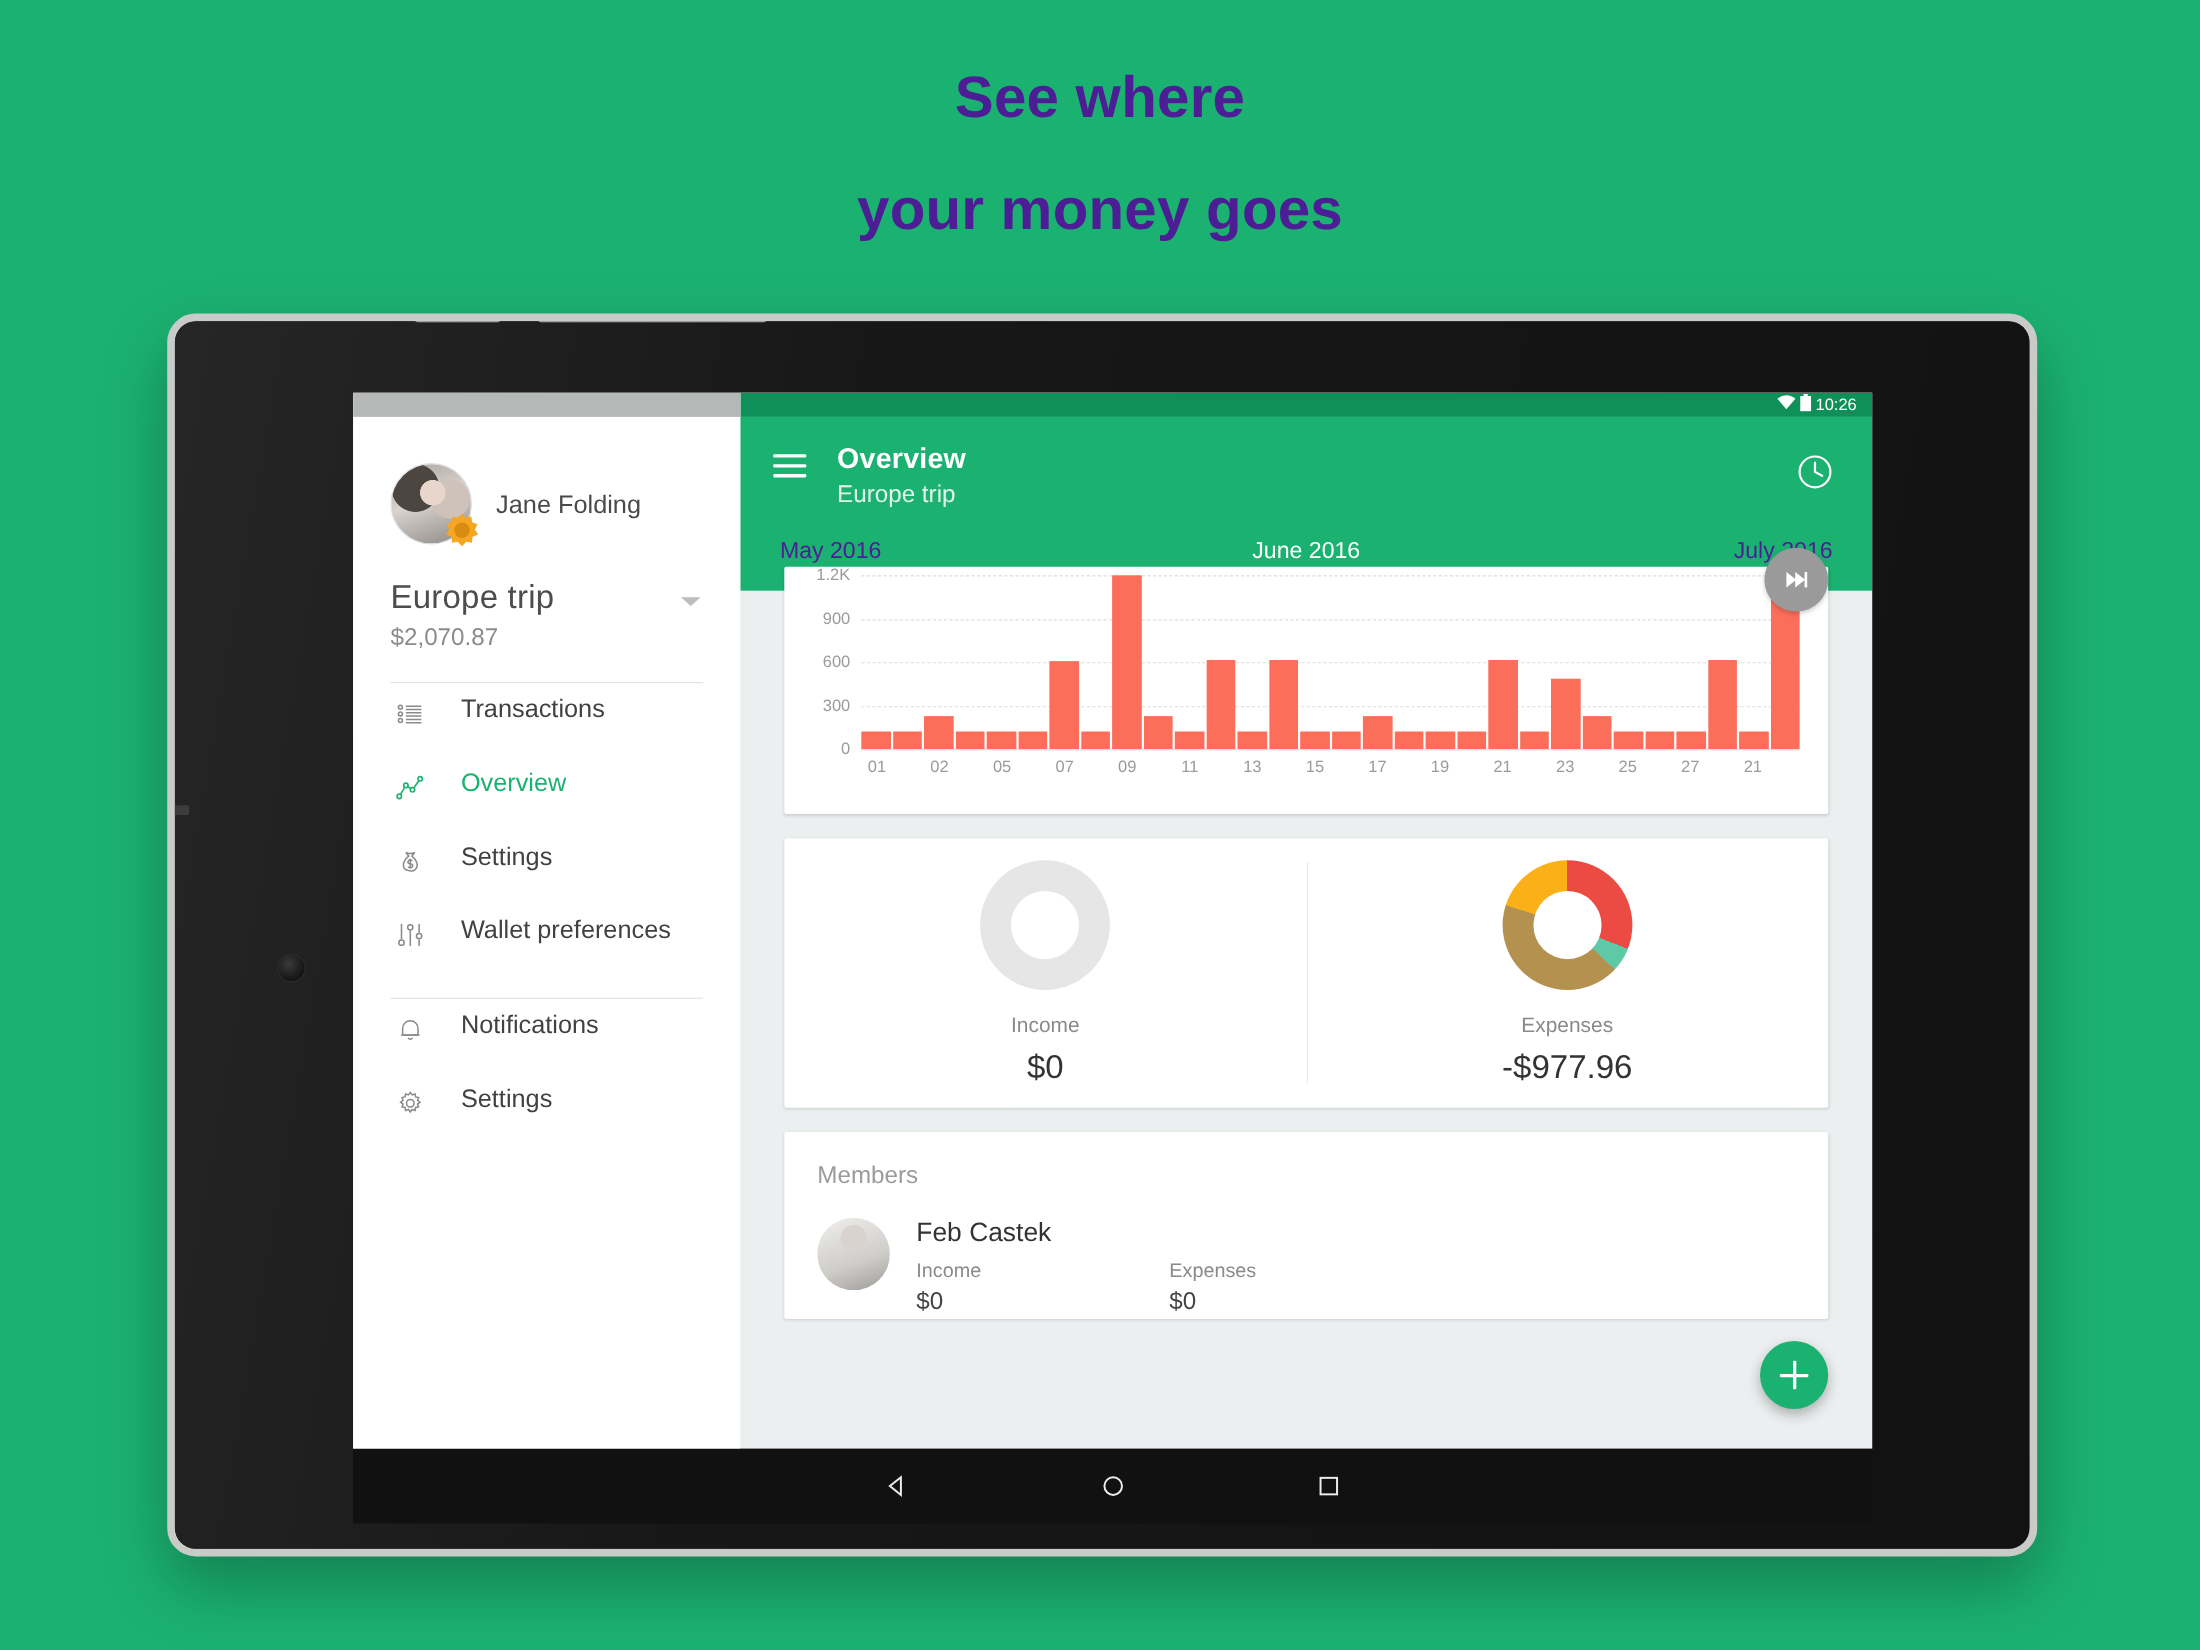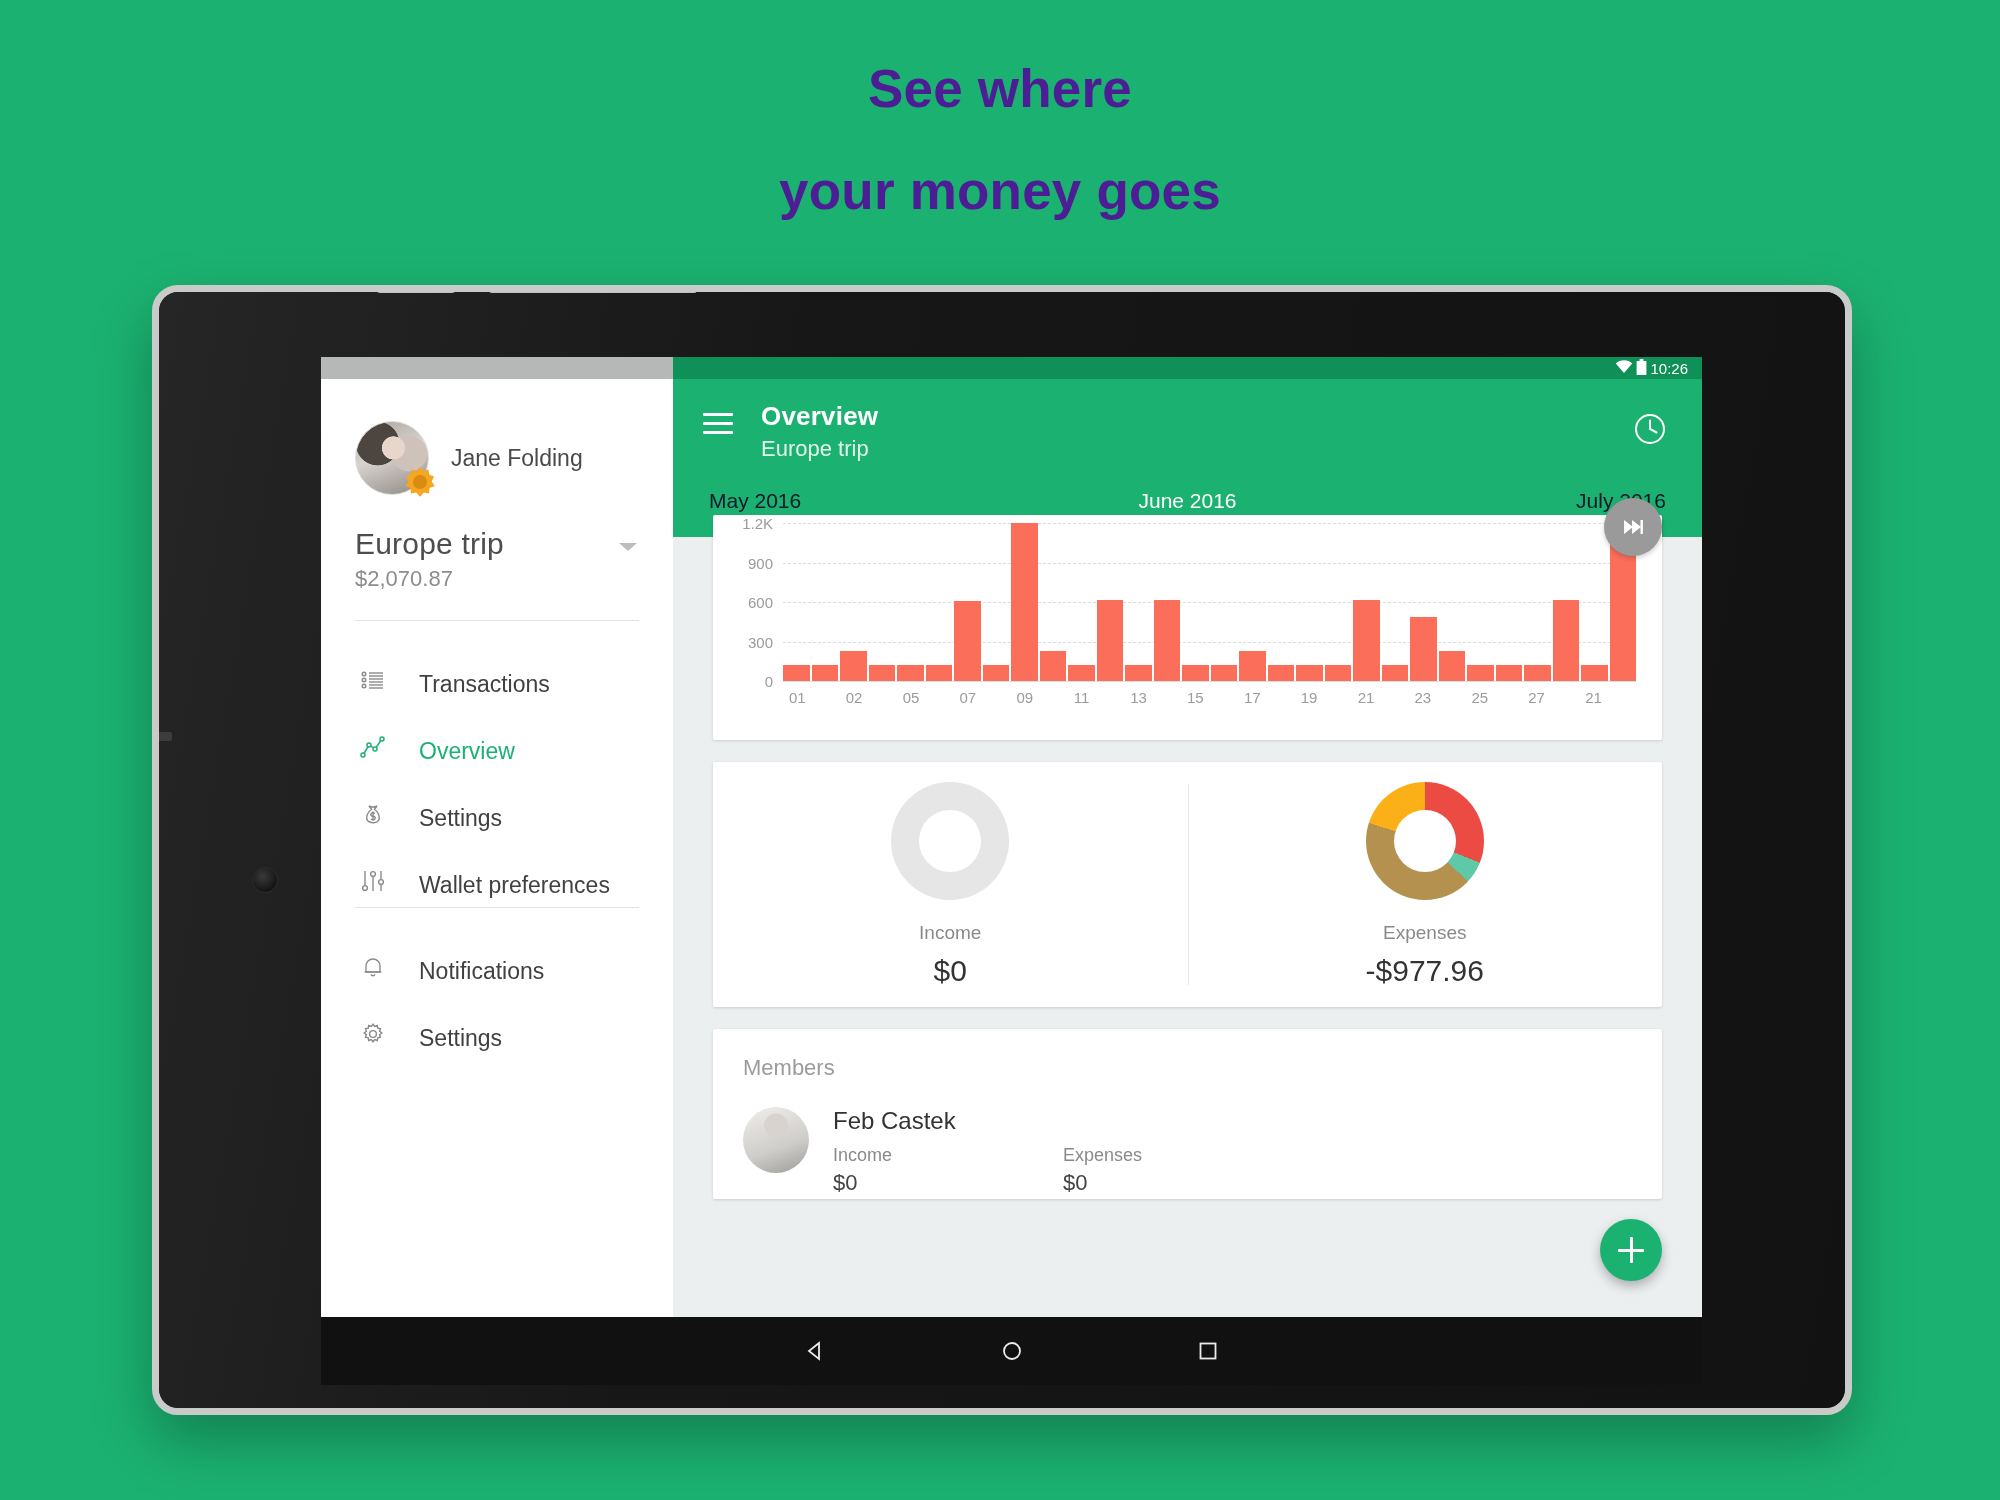--- a/index.html
+++ b/index.html
@@ -128,21 +128,21 @@
     border-left: 9px solid transparent;
     border-right: 9px solid transparent;
     border-top: 8px solid #bdbdbd;
   }
   .divider {
     height: 1px; background: #e2e2e2;
     margin: 28px 34px 0 34px;
   }
   .nav-list { padding-top: 10px; }
   .nav-item {
-    display: flex; align-items: flex-end;
+    display: flex; align-items: flex-start;
     height: 67px; padding-left: 34px;
     cursor: pointer;
   }
   .nav-icon {
     width: 36px; height: 36px;
     display: flex; align-items: center; justify-content: center;
     color: #8a8a8a;
   }
   .nav-label {
     margin-left: 28px;
@@ -182,21 +182,21 @@
   #appbar-subtitle { font-size: 22px; color: #e2f5ec; margin-top: 4px; }
   #clock-icon {
     position: absolute; right: 34px; top: 32px;
     width: 36px; height: 36px; cursor: pointer;
   }
   #months {
     display: flex; align-items: center;
     padding: 0 36px; height: 60px;
     position: relative;
   }
-  .month { font-size: 21px; color: #0f172a; white-space: nowrap; cursor: pointer; }
+  .month { font-size: 21px; color: #4c1d95; white-space: nowrap; cursor: pointer; }
   .month.current { color: #ffffff; position: absolute; left: 0; right: 0; text-align: center; }
   .month.prev { margin-right: auto; }
   .month.next { margin-left: auto; }
 
   #skip-btn {
     position: absolute; right: 40px; top: 141px;
     width: 58px; height: 58px; border-radius: 50%;
     background: #9a9a9a;
     display: flex; align-items: center; justify-content: center;
     box-shadow: 0 2px 5px rgba(0,0,0,.2);

